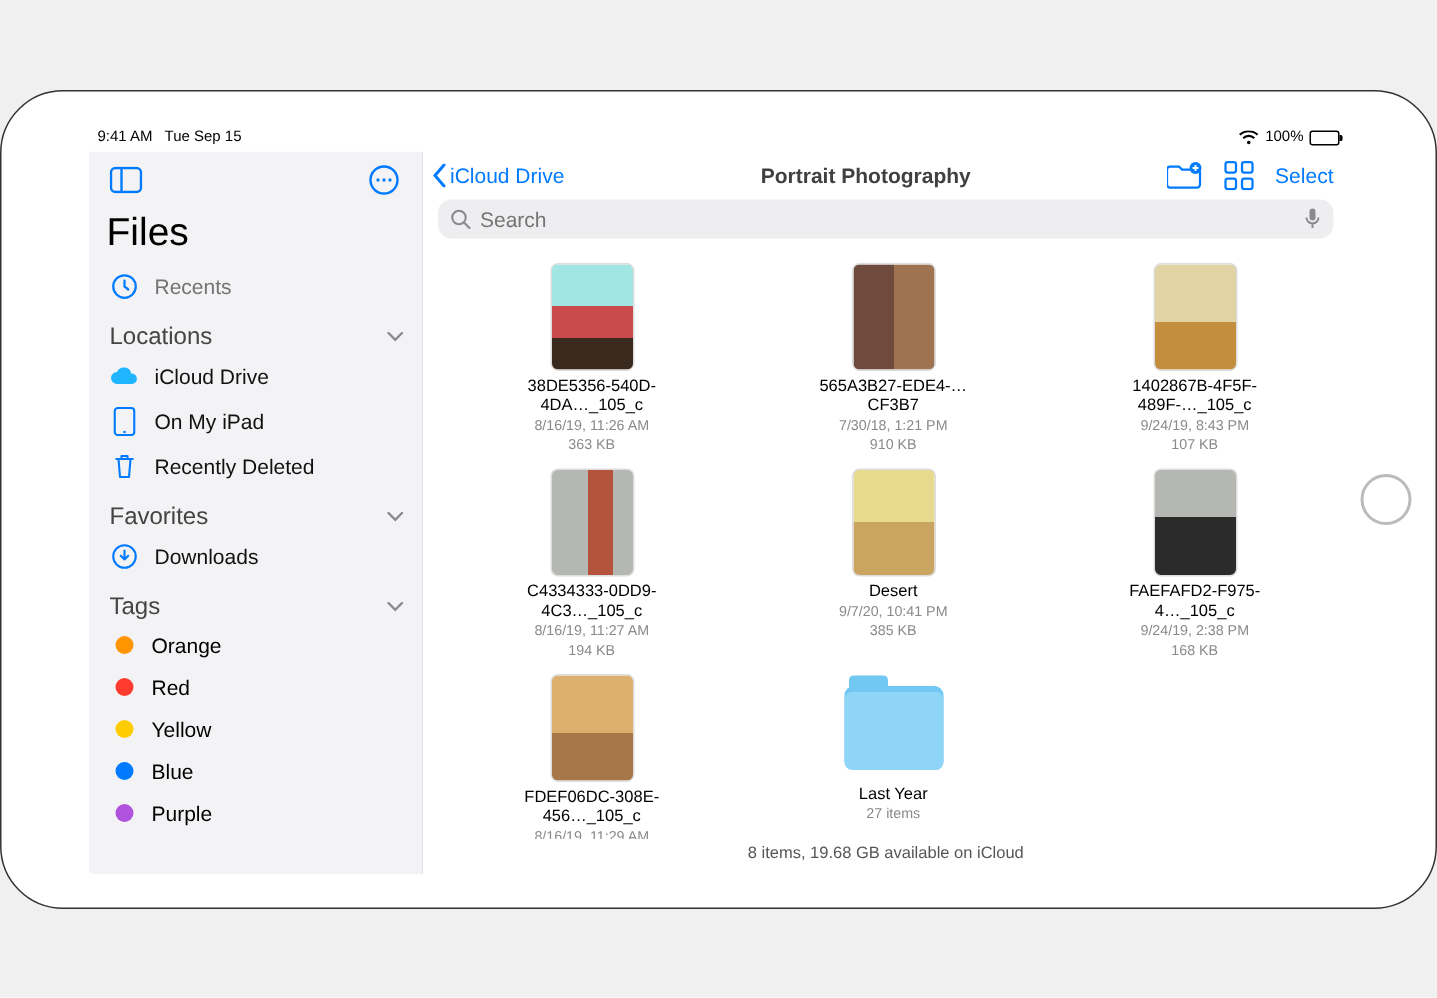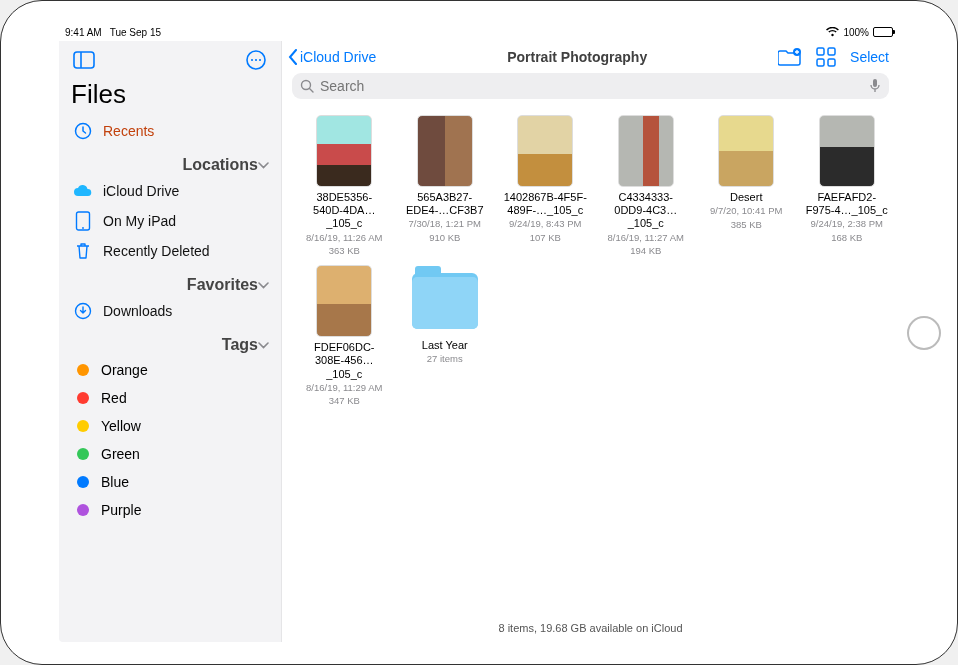--- a/index.html
+++ b/index.html
@@ -1,18 +1,18 @@
 <!DOCTYPE html>
 <html><head>
 <meta charset="utf-8">
 <style>
   * { box-sizing: border-box; margin: 0; padding: 0; font-family: -apple-system, "Helvetica Neue", Helvetica, Arial, sans-serif; }
   body { background: #f0f0f0; display: flex; justify-content: center; align-items: center; min-height: 100vh; }
   .device {
-    width: 958px; height: 665px;
+    width: 958px; height: 546px;
     background: #fff;
     border: 1px solid #333;
     border-radius: 42px;
     padding: 22px 58px 22px 58px;
     position: relative;
     display: flex;
   }
   .home-button {
     position: absolute; right: 16px; top: 50%; transform: translateY(-50%);
     width: 34px; height: 34px; border: 2px solid #bbb; border-radius: 50%;
@@ -24,21 +24,21 @@
     display: flex; flex-direction: column;
     overflow: hidden;
     position: relative;
   }
   
   .status-bar {
     height: 18px; display: flex; align-items: center; font-size: 10px; padding: 0 6px;
     justify-content: space-between; color: #000;
   }
   .status-left { display: flex; gap: 8px; align-items: center; }
-  .status-right { display: flex; gap: 4px; align-items: flex-start; }
+  .status-right { display: flex; gap: 4px; align-items: center; }
   .battery {
     width: 20px; height: 10px; border: 1px solid #000; border-radius: 2px; position: relative;
   }
   .battery::after { content: ''; position: absolute; right: -3px; top: 2px; width: 2px; height: 4px; background: #000; border-radius: 0 1px 1px 0; }
   .battery-fill { background: #000; height: 100%; width: 100%; }
   
   .app { flex: 1; display: flex; overflow: hidden; }
   .sidebar {
     width: 222px; background: #f3f3f5;
     display: flex; flex-direction: column;
@@ -47,24 +47,24 @@
   }
   .sidebar-top { display: flex; justify-content: space-between; padding: 0 12px 4px 12px; }
   .sidebar-top .icon-btn { color: #007aff; }
   .icon-btn { width: 26px; height: 26px; display: flex; align-items: center; justify-content: center; }
   .sidebar h1 { font-size: 26px; font-weight: 400; padding: 2px 12px 6px 12px; }
   .sb-item {
     display: flex; align-items: center; gap: 10px; padding: 5px 12px 5px 14px;
     font-size: 14px; color: #111;
   }
   .sb-item .sb-icon { width: 20px; height: 20px; display: flex; align-items: center; justify-content: center; color: #007aff; flex-shrink: 0; }
-  .sb-item.active { color: #c2410c; }
+  .sb-item.active { color: #737373; }
   .sb-section {
-    display: flex; justify-content: flex-end; align-items: center;
-    padding: 10px 12px 2px 14px; font-size: 16px; font-weight: 700; color: #444;
+    display: flex; justify-content: space-between; align-items: center;
+    padding: 10px 12px 2px 14px; font-size: 16px; font-weight: 400; color: #444;
   }
   .chevron { color: #9aa; }
   .tag-dot { width: 12px; height: 12px; border-radius: 50%; flex-shrink: 0; }
   .tag-item { display: flex; align-items: center; gap: 12px; padding: 6px 12px 6px 18px; font-size: 14px; }
   
   .content { flex: 1; display: flex; flex-direction: column; border-left: 1px solid #e5e5e7; position: relative; }
   .navbar {
     display: flex; align-items: center; justify-content: space-between;
     padding: 6px 10px 4px 6px;
   }
@@ -72,21 +72,21 @@
   .nav-title { font-size: 14px; font-weight: 600; color: #404040; }
   .nav-right { display: flex; align-items: center; gap: 14px; color: #007aff; font-size: 14px; }
   .searchbar {
     margin: 2px 10px 8px 10px; background: #eeeef0; border-radius: 9px;
     display: flex; align-items: center; padding: 5px 8px; gap: 6px; color: #8a8a8e;
     font-size: 14px;
   }
   .searchbar input { border: none; background: transparent; flex: 1; font-size: 14px; color: #c2410c; outline: none; }
   .grid {
     flex: 1; overflow: auto; padding: 8px 10px 0 20px;
-    display: grid; grid-template-columns: repeat(6, 1fr);
+    display: grid; grid-template-columns: repeat(3, 1fr);
     gap: 8px 16px;
     align-content: start;
   }
   .file-cell { display: flex; flex-direction: column; align-items: center; text-align: center; font-size: 10px; color: #000; }
   .thumb {
     width: 56px; height: 72px; border-radius: 5px; margin-bottom: 4px;
     background: linear-gradient(135deg,#d7b899,#b88d66);
     border: 1px solid #ddd; position: relative; overflow: hidden;
   }
   .thumb.p1 { background: linear-gradient(180deg,#a1e6e2 40%,#c94b4b 40%,#c94b4b 70%, #3a2a1e 70%); }
@@ -236,24 +236,20 @@
               <span class="tag-dot" style="background: rgb(255, 149, 0);"></span>
               <span>Orange</span>
             </div>
             <div class="tag-item">
               <span class="tag-dot" style="background: rgb(255, 59, 48);"></span>
               <span>Red</span>
             </div>
             <div class="tag-item">
               <span class="tag-dot" style="background: rgb(255, 204, 0);"></span>
               <span>Yellow</span>
-            </div>
-            <div class="tag-item">
-              <span class="tag-dot" style="background: rgb(52, 199, 89);"></span>
-              <span>Green</span>
             </div>
             <div class="tag-item">
               <span class="tag-dot" style="background: rgb(0, 122, 255);"></span>
               <span>Blue</span>
             </div>
             <div class="tag-item">
               <span class="tag-dot" style="background: rgb(175, 82, 222);"></span>
               <span>Purple</span>
             </div>
           </div>

